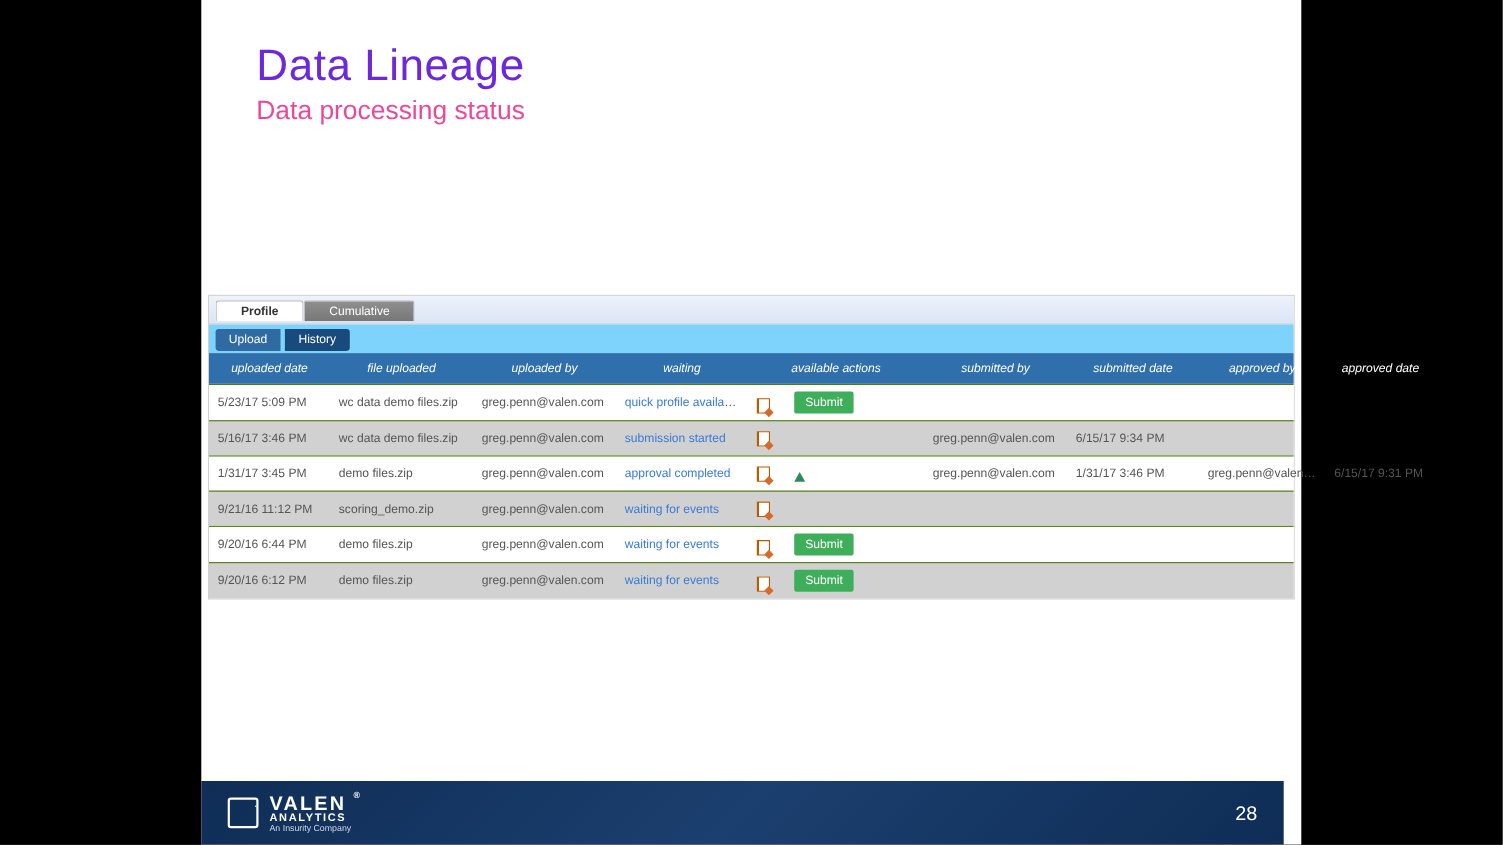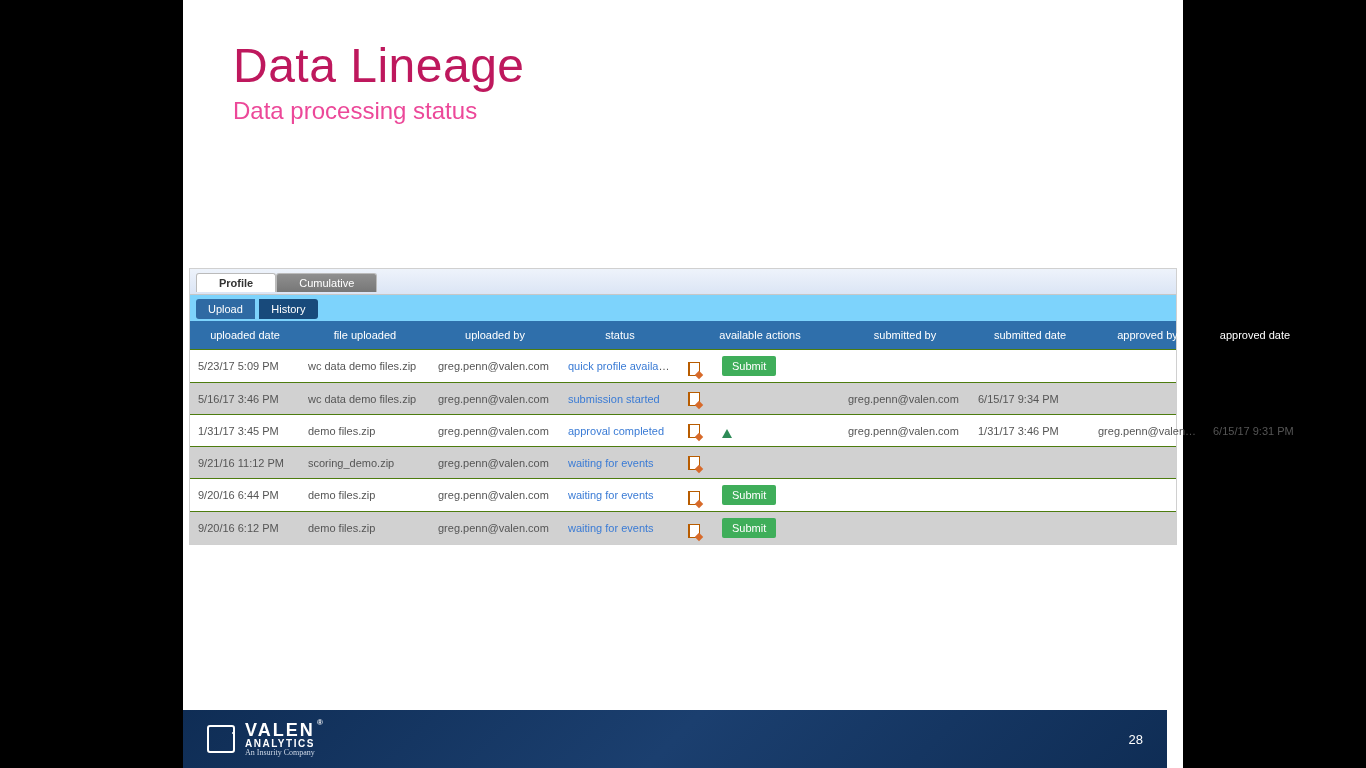--- a/index.html
+++ b/index.html
@@ -24,23 +24,23 @@
     width: 1000px;
     height: 768px;
     background: #fff;
   }
   .title-block {
     position: absolute;
     left: 50px;
     top: 38px;
   }
   .main-title {
-    font-size: 48px;
+    font-size: 40px;
     font-weight: 400;
-    color: #be185d;
+    color: #6d28d9;
     letter-spacing: 0.5px;
   }
   .sub-title {
     font-size: 24px;
     font-weight: 400;
     color: #ec4899;
     margin-top: 4px;
   }
 
   .app {
@@ -96,20 +96,21 @@
   .pill.active { background: #184a7b; }
 
   .grid-header {
     display: grid;
     grid-template-columns: 110px 130px 130px 120px 160px 130px 120px 115px 100px;
     background: #2f6fab;
     color: #fff;
     font-size: 11px;
     align-items: center;
     height: 28px;
+    font-style: italic;
   }
   .grid-header > div { padding: 0 8px; text-align: center; }
 
   .grid-body { font-size: 11px; color: #555; }
   .row {
     display: grid;
     grid-template-columns: 110px 130px 130px 120px 160px 130px 120px 115px 100px;
     align-items: center;
     min-height: 32px;
     border-top: 1px solid #4d7c0f;
@@ -182,22 +183,22 @@
     border: 2px solid #fff;
     border-radius: 50%;
     border-top-color: transparent;
     border-left-color: transparent;
     transform: rotate(-10deg);
   }
   .logo-text { line-height: 1; }
   .logo-text .brand { font-size: 18px; font-weight: 700; letter-spacing: 2px; position: relative; }
   .logo-text .brand sup { font-size: 8px; position: absolute; top: -2px; right: -10px; }
   .logo-text .tag1 { font-size: 10px; letter-spacing: 1.5px; font-weight: bold; }
-  .logo-text .tag2 { font-size: 8px; color: #cdd7e6; font-family: Liberation Serif, serif; }
-  .page-num { margin-left: auto; font-size: 13px; }
+  .logo-text .tag2 { font-size: 8px; color: #cdd7e6; }
+  .page-num { margin-left: auto; font-size: 18px; }
 </style>
 </head>
 <body>
 
 <div class="stage">
   <div class="slide">
 
     <div class="title-block">
       <div class="main-title">Data Lineage</div>
       <div class="sub-title">Data processing status</div>
@@ -212,21 +213,21 @@
       </div>
       <div class="app-second">
         <span class="pill">Upload</span>
         <span class="pill active">History</span>
       </div>
 
       <div class="grid-header">
         <div>uploaded date</div>
         <div>file uploaded</div>
         <div>uploaded by</div>
-        <div>status</div>
+        <div>waiting</div>
         <div>available actions</div>
         <div>submitted by</div>
         <div>submitted date</div>
         <div>approved by</div>
         <div>approved date</div>
       </div>
 
       <div class="grid-body" id="grid-body">
           <div class="row">
             <div>5/23/17 5:09 PM</div>

